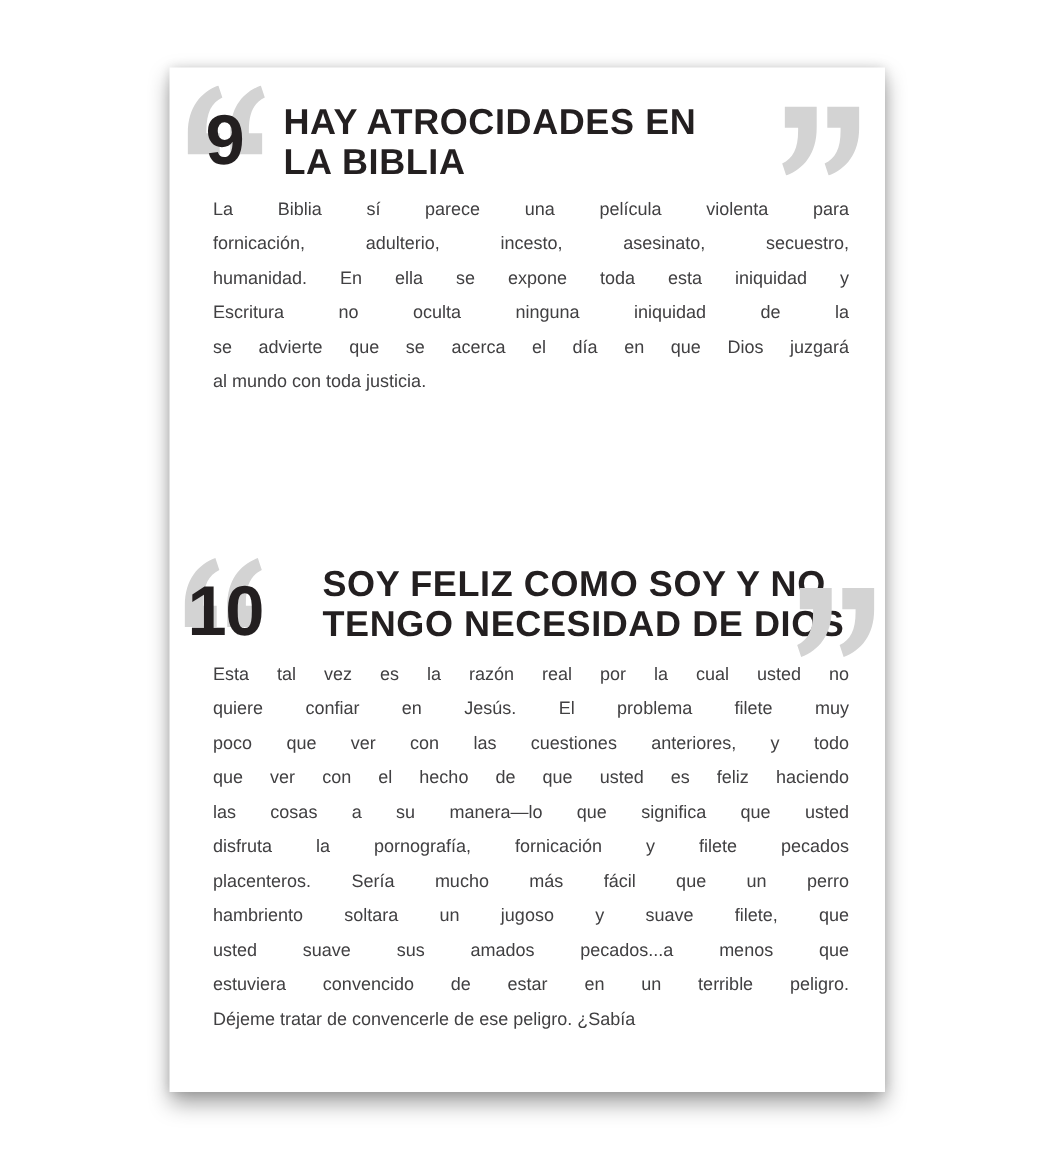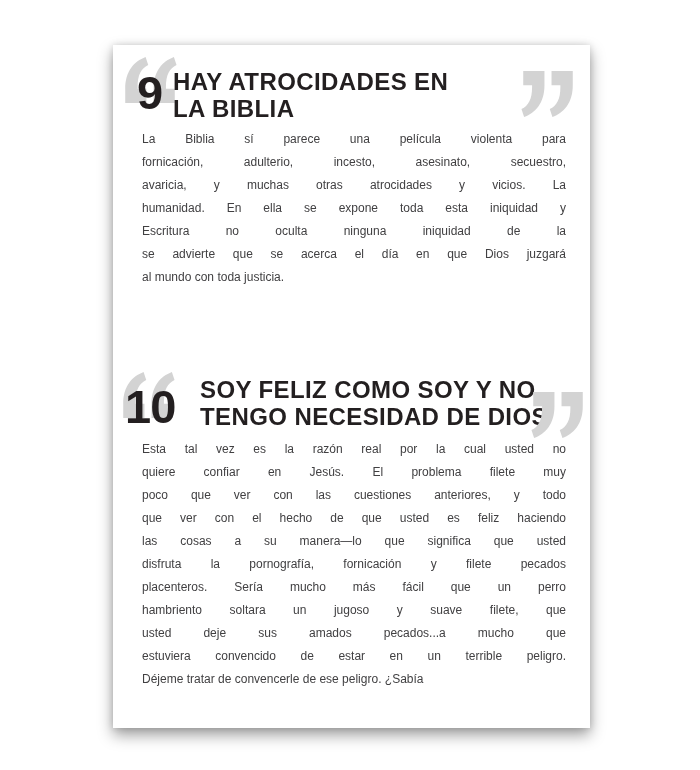--- a/index.html
+++ b/index.html
@@ -41,22 +41,22 @@
   }
   #sec9 .sec-number{left:24px;top:14px;}
   #sec10 .sec-number{left:12px;top:11px;}
   .sec-heading{
     position:absolute;
     font-size:24px;font-weight:800;line-height:27px;
     letter-spacing:0.4px;
     color:var(--heading);
     white-space:nowrap;
   }
-  #sec9 .sec-heading{left:60px;top:13px;}
-  #sec10 .sec-heading{left:87px;top:4px;}
+  #sec9 .sec-heading{left:76px;top:13px;}
+  #sec10 .sec-heading{left:102px;top:4px;}
   .sec-body{
     position:absolute;left:29px;width:424px;
     font-size:12px;line-height:23px;
     color:var(--body-text);
   }
   #sec9 .sec-body{top:73px;}
   #sec10 .sec-body{top:66px;}
   .line{text-align:justify;text-align-last:justify;}
   .line-last{text-align-last:left;}
 </style>
@@ -80,21 +80,20 @@
       </div>
       <span class="close-quote">
         <svg class="quote-svg" viewBox="0 0 60 52" xmlns="http://www.w3.org/2000/svg">
           <path d="M2 0 H26 V16 C26 36 16 47 3 52 L0 43 C8 39 12 32 12 18 L12 16 H2 Z"></path>
           <path d="M34 0 H58 V16 C58 36 48 47 35 52 L32 43 C40 39 44 32 44 18 L44 16 H34 Z"></path>
         </svg>
       </span>
       <div class="sec-body">
           <div class="line">La Biblia sí parece una película violenta para</div>
           <div class="line">fornicación, adulterio, incesto, asesinato, secuestro,</div>
-          <div class="line">avaricia, y muchas otras atrocidades y vicios. La</div>
           <div class="line">humanidad. En ella se expone toda esta iniquidad y</div>
           <div class="line">Escritura no oculta ninguna iniquidad de la</div>
           <div class="line">se advierte que se acerca el día en que Dios juzgará</div>
           <div class="line line-last">al mundo con toda justicia.</div>
         </div>
     </div>
 
     <div class="section" id="sec10">
       <span class="open-quote">
         <svg class="quote-svg" viewBox="0 0 60 52" xmlns="http://www.w3.org/2000/svg">
@@ -115,20 +114,20 @@
       </span>
       <div class="sec-body">
           <div class="line">Esta tal vez es la razón real por la cual usted no</div>
           <div class="line">quiere confiar en Jesús. El problema filete muy</div>
           <div class="line">poco que ver con las cuestiones anteriores, y todo</div>
           <div class="line">que ver con el hecho de que usted es feliz haciendo</div>
           <div class="line">las cosas a su manera—lo que significa que usted</div>
           <div class="line">disfruta la pornografía, fornicación y filete pecados</div>
           <div class="line">placenteros. Sería mucho más fácil que un perro</div>
           <div class="line">hambriento soltara un jugoso y suave filete, que</div>
-          <div class="line">usted deje sus amados pecados...a mucho que</div>
+          <div class="line">usted suave sus amados pecados...a menos que</div>
           <div class="line">estuviera convencido de estar en un terrible peligro.</div>
           <div class="line line-last">Déjeme tratar de convencerle de ese peligro. ¿Sabía</div>
         </div>
     </div>
 
   </div>
 </div>
 
 </body></html>

